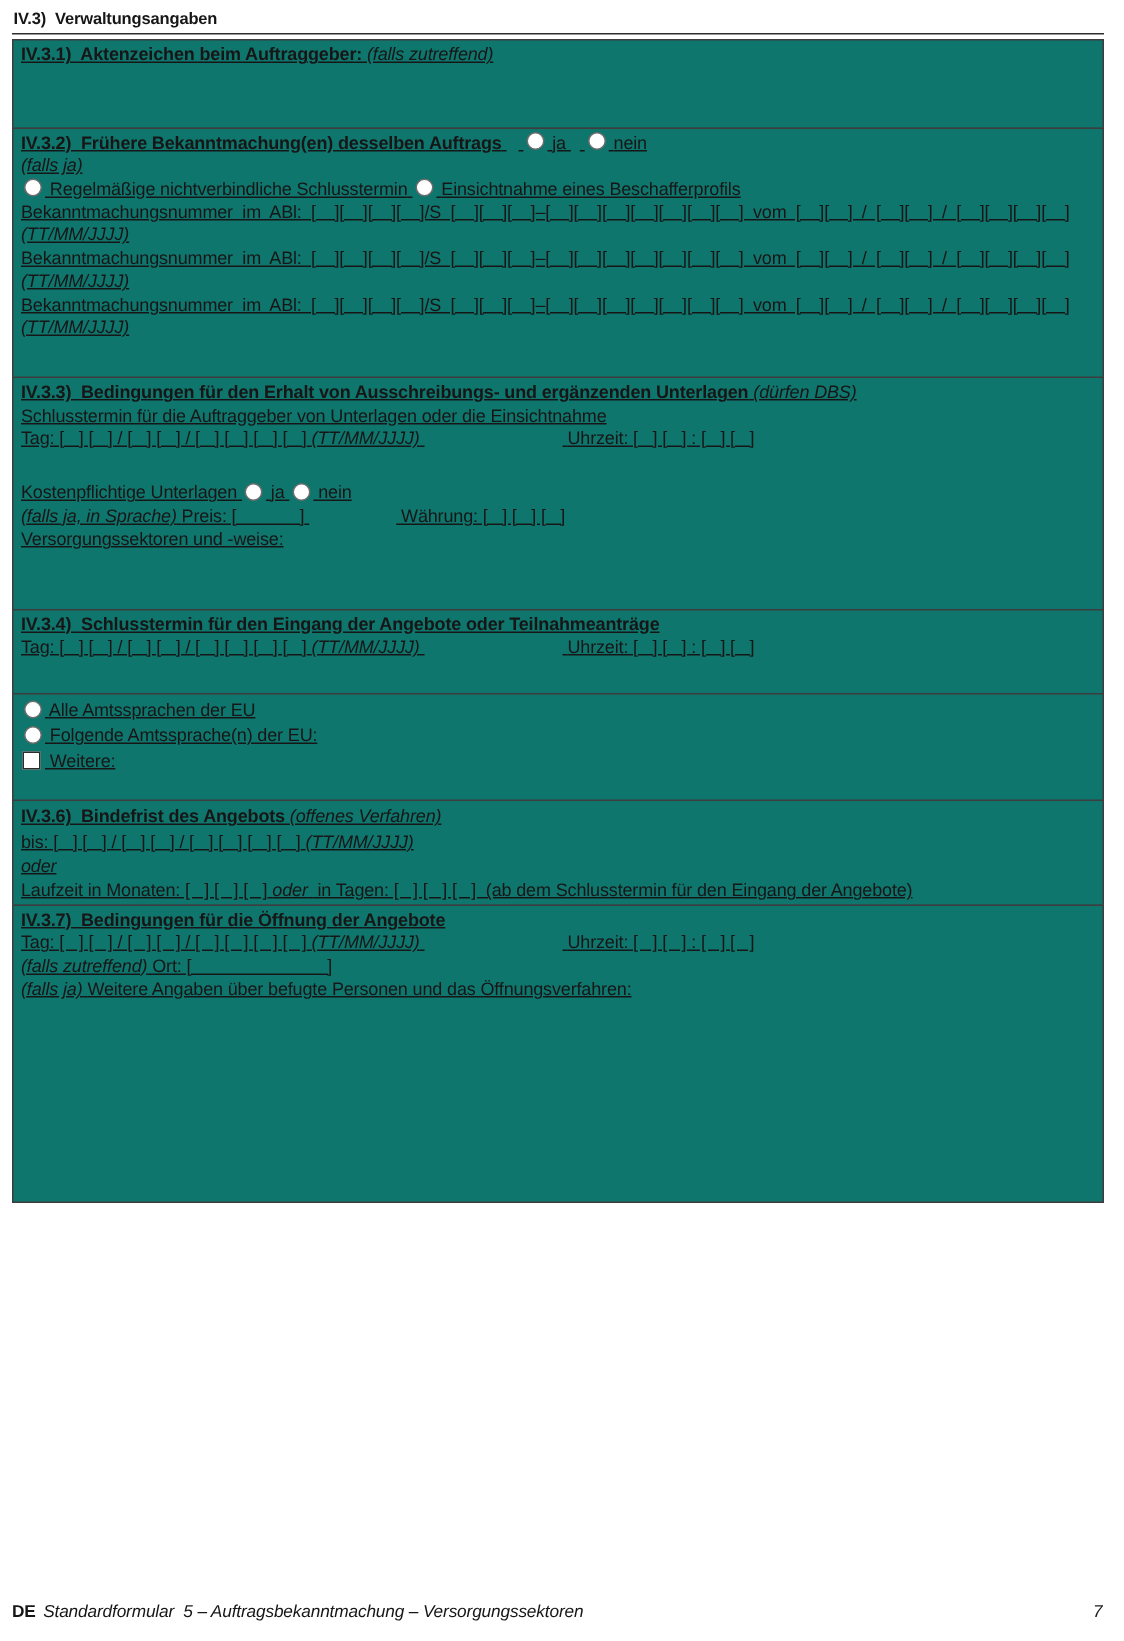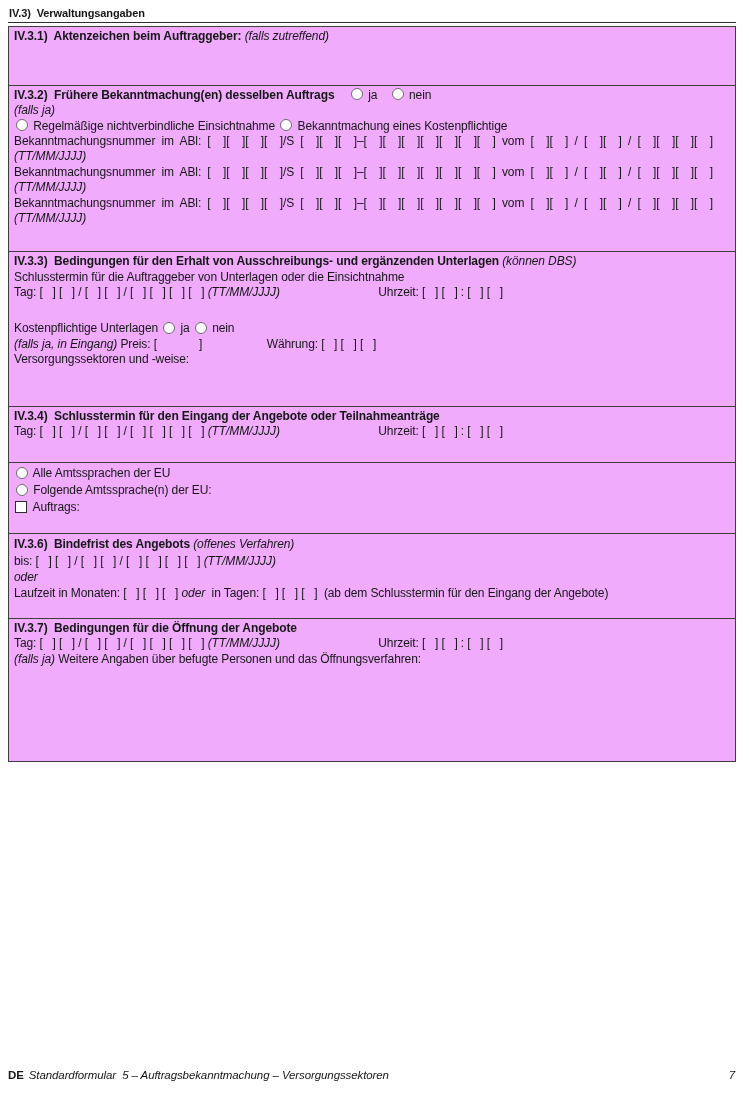--- a/index.html
+++ b/index.html
@@ -9,24 +9,24 @@
     font-size:12px;letter-spacing:-0.1px;overflow:hidden;
   }
   .hdr{
     margin:7px 13px 5px 8px;padding:0 0 3px 1px;
     border-bottom:1.7px solid #2f2f2f;
     font-weight:700;font-size:11px;
   }
   #secs{margin-left:8px;width:728px;}
   .sec{
     box-sizing:border-box;border:1.6px solid #3d3d3d;margin-top:-1.6px;
-    padding:2px 22px 0 5px;overflow:hidden;background:#f0abfc;
+    padding:2px 22px 0 5px;overflow:hidden;background:#0f766e;text-decoration:underline;
   }
   .s0{height:60px}.s1{height:168px}.s2{height:156px}.s3{height:58px}
-  .s4{height:73px}.s5{height:86px}.s6{height:144px}
+  .s4{height:73px}.s5{height:71px}.s6{height:199px}
   .line{line-height:15.4px;white-space:nowrap;}
   .s4 .line{line-height:17px}
   .s5 .line{line-height:16.3px}
   .line.just{white-space:normal;text-align:justify;text-align-last:justify;}
   .line.mt{margin-top:7px;}
   .line.spacer{height:21px;}
   .tx{white-space:inherit;}
   .tx.b{font-weight:700;}
   .tx.i{font-style:italic;}
   .radio{
@@ -51,55 +51,56 @@
 
 <div class="page">
   <div class="hdr">IV.3)&nbsp; Verwaltungsangaben</div>
   <div id="secs">
       <div class="sec s0">
         <div class="line"><span class="tx b">IV.3.1)&nbsp; Aktenzeichen beim Auftraggeber:</span> <span class="tx i">(falls zutreffend)</span> </div>
       </div>
       <div class="sec s1">
         <div class="line"><span class="tx b">IV.3.2)&nbsp; Frühere Bekanntmachung(en) desselben Auftrags</span> <span class="gap" style="width: 8px;"></span> <span class="radio"></span> <span class="tx r">ja</span> <span class="gap" style="width: 6px;"></span> <span class="radio"></span> <span class="tx r">nein</span> </div>
         <div class="line"><span class="tx i">(falls ja)</span> </div>
-        <div class="line"><span class="radio"></span> <span class="tx r">Regelmäßige nichtverbindliche Einsichtnahme</span> <span class="radio"></span> <span class="tx r">Bekanntmachung eines Kostenpflichtige</span> </div>
+        <div class="line"><span class="radio"></span> <span class="tx r">Regelmäßige nichtverbindliche Schlusstermin</span> <span class="radio"></span> <span class="tx r">Einsichtnahme eines Beschafferprofils</span> </div>
         <div class="line just"><span class="tx r">Bekanntmachungsnummer im ABl: [&nbsp;&nbsp;][&nbsp;&nbsp;][&nbsp;&nbsp;][&nbsp;&nbsp;]/S [&nbsp;&nbsp;][&nbsp;&nbsp;][&nbsp;&nbsp;]–[&nbsp;&nbsp;][&nbsp;&nbsp;][&nbsp;&nbsp;][&nbsp;&nbsp;][&nbsp;&nbsp;][&nbsp;&nbsp;][&nbsp;&nbsp;] vom [&nbsp;&nbsp;][&nbsp;&nbsp;] / [&nbsp;&nbsp;][&nbsp;&nbsp;] / [&nbsp;&nbsp;][&nbsp;&nbsp;][&nbsp;&nbsp;][&nbsp;&nbsp;]</span> </div>
         <div class="line"><span class="tx i">(TT/MM/JJJJ)</span> </div>
         <div class="line just"><span class="tx r">Bekanntmachungsnummer im ABl: [&nbsp;&nbsp;][&nbsp;&nbsp;][&nbsp;&nbsp;][&nbsp;&nbsp;]/S [&nbsp;&nbsp;][&nbsp;&nbsp;][&nbsp;&nbsp;]–[&nbsp;&nbsp;][&nbsp;&nbsp;][&nbsp;&nbsp;][&nbsp;&nbsp;][&nbsp;&nbsp;][&nbsp;&nbsp;][&nbsp;&nbsp;] vom [&nbsp;&nbsp;][&nbsp;&nbsp;] / [&nbsp;&nbsp;][&nbsp;&nbsp;] / [&nbsp;&nbsp;][&nbsp;&nbsp;][&nbsp;&nbsp;][&nbsp;&nbsp;]</span> </div>
         <div class="line"><span class="tx i">(TT/MM/JJJJ)</span> </div>
         <div class="line just"><span class="tx r">Bekanntmachungsnummer im ABl: [&nbsp;&nbsp;][&nbsp;&nbsp;][&nbsp;&nbsp;][&nbsp;&nbsp;]/S [&nbsp;&nbsp;][&nbsp;&nbsp;][&nbsp;&nbsp;]–[&nbsp;&nbsp;][&nbsp;&nbsp;][&nbsp;&nbsp;][&nbsp;&nbsp;][&nbsp;&nbsp;][&nbsp;&nbsp;][&nbsp;&nbsp;] vom [&nbsp;&nbsp;][&nbsp;&nbsp;] / [&nbsp;&nbsp;][&nbsp;&nbsp;] / [&nbsp;&nbsp;][&nbsp;&nbsp;][&nbsp;&nbsp;][&nbsp;&nbsp;]</span> </div>
         <div class="line"><span class="tx i">(TT/MM/JJJJ)</span> </div>
       </div>
       <div class="sec s2">
-        <div class="line"><span class="tx b">IV.3.3)&nbsp; Bedingungen für den Erhalt von Ausschreibungs- und ergänzenden Unterlagen</span> <span class="tx i">(können DBS)</span> </div>
+        <div class="line"><span class="tx b">IV.3.3)&nbsp; Bedingungen für den Erhalt von Ausschreibungs- und ergänzenden Unterlagen</span> <span class="tx i">(dürfen DBS)</span> </div>
         <div class="line"><span class="tx r">Schlusstermin für die Auftraggeber von Unterlagen oder die Einsichtnahme</span> </div>
         <div class="line"><span class="tx r">Tag: [&nbsp;&nbsp;&nbsp;] [&nbsp;&nbsp;&nbsp;] / [&nbsp;&nbsp;&nbsp;] [&nbsp;&nbsp;&nbsp;] / [&nbsp;&nbsp;&nbsp;] [&nbsp;&nbsp;&nbsp;] [&nbsp;&nbsp;&nbsp;] [&nbsp;&nbsp;&nbsp;]</span> <span class="tx i">(TT/MM/JJJJ)</span> <span class="gap" style="width: 92px;"></span> <span class="tx r">Uhrzeit: [&nbsp;&nbsp;&nbsp;] [&nbsp;&nbsp;&nbsp;] : [&nbsp;&nbsp;&nbsp;] [&nbsp;&nbsp;&nbsp;]</span> </div>
         <div class="line spacer"></div>
         <div class="line"><span class="tx r">Kostenpflichtige Unterlagen</span> <span class="radio"></span> <span class="tx r">ja</span> <span class="radio"></span> <span class="tx r">nein</span> </div>
-        <div class="line"><span class="tx i">(falls ja, in Eingang)</span> <span class="tx r">Preis: [&nbsp;&nbsp;&nbsp;&nbsp;&nbsp;&nbsp;&nbsp;&nbsp;&nbsp;&nbsp;&nbsp;&nbsp;&nbsp;]</span> <span class="gap" style="width: 58px;"></span> <span class="tx r">Währung: [&nbsp;&nbsp;&nbsp;] [&nbsp;&nbsp;&nbsp;] [&nbsp;&nbsp;&nbsp;]</span> </div>
+        <div class="line"><span class="tx i">(falls ja, in Sprache)</span> <span class="tx r">Preis: [&nbsp;&nbsp;&nbsp;&nbsp;&nbsp;&nbsp;&nbsp;&nbsp;&nbsp;&nbsp;&nbsp;&nbsp;&nbsp;]</span> <span class="gap" style="width: 58px;"></span> <span class="tx r">Währung: [&nbsp;&nbsp;&nbsp;] [&nbsp;&nbsp;&nbsp;] [&nbsp;&nbsp;&nbsp;]</span> </div>
         <div class="line"><span class="tx r">Versorgungssektoren und -weise:</span> </div>
       </div>
       <div class="sec s3">
         <div class="line"><span class="tx b">IV.3.4)&nbsp; Schlusstermin für den Eingang der Angebote oder Teilnahmeanträge</span> </div>
         <div class="line"><span class="tx r">Tag: [&nbsp;&nbsp;&nbsp;] [&nbsp;&nbsp;&nbsp;] / [&nbsp;&nbsp;&nbsp;] [&nbsp;&nbsp;&nbsp;] / [&nbsp;&nbsp;&nbsp;] [&nbsp;&nbsp;&nbsp;] [&nbsp;&nbsp;&nbsp;] [&nbsp;&nbsp;&nbsp;]</span> <span class="tx i">(TT/MM/JJJJ)</span> <span class="gap" style="width: 92px;"></span> <span class="tx r">Uhrzeit: [&nbsp;&nbsp;&nbsp;] [&nbsp;&nbsp;&nbsp;] : [&nbsp;&nbsp;&nbsp;] [&nbsp;&nbsp;&nbsp;]</span> </div>
       </div>
       <div class="sec s4">
         <div class="line"><span class="radio"></span> <span class="tx r">Alle Amtssprachen der EU</span> </div>
         <div class="line"><span class="radio"></span> <span class="tx r">Folgende Amtssprache(n) der EU:</span> </div>
-        <div class="line"><span class="checkbox"></span> <span class="tx r">Auftrags:</span> </div>
+        <div class="line"><span class="checkbox"></span> <span class="tx r">Weitere:</span> </div>
       </div>
       <div class="sec s5">
         <div class="line"><span class="tx b">IV.3.6)&nbsp; Bindefrist des Angebots</span> <span class="tx i">(offenes Verfahren)</span> </div>
         <div class="line"><span class="tx r">bis: [&nbsp;&nbsp;&nbsp;] [&nbsp;&nbsp;&nbsp;] / [&nbsp;&nbsp;&nbsp;] [&nbsp;&nbsp;&nbsp;] / [&nbsp;&nbsp;&nbsp;] [&nbsp;&nbsp;&nbsp;] [&nbsp;&nbsp;&nbsp;] [&nbsp;&nbsp;&nbsp;]</span> <span class="tx i">(TT/MM/JJJJ)</span> </div>
         <div class="line"><span class="tx i">oder</span> </div>
         <div class="line"><span class="tx r">Laufzeit in Monaten: [&nbsp;&nbsp;&nbsp;] [&nbsp;&nbsp;&nbsp;] [&nbsp;&nbsp;&nbsp;]</span> <span class="tx i">oder</span> <span class="tx r">&nbsp;in Tagen: [&nbsp;&nbsp;&nbsp;] [&nbsp;&nbsp;&nbsp;] [&nbsp;&nbsp;&nbsp;]&nbsp; (ab dem Schlusstermin für den Eingang der Angebote)</span> </div>
       </div>
       <div class="sec s6">
         <div class="line"><span class="tx b">IV.3.7)&nbsp; Bedingungen für die Öffnung der Angebote</span> </div>
         <div class="line"><span class="tx r">Tag: [&nbsp;&nbsp;&nbsp;] [&nbsp;&nbsp;&nbsp;] / [&nbsp;&nbsp;&nbsp;] [&nbsp;&nbsp;&nbsp;] / [&nbsp;&nbsp;&nbsp;] [&nbsp;&nbsp;&nbsp;] [&nbsp;&nbsp;&nbsp;] [&nbsp;&nbsp;&nbsp;]</span> <span class="tx i">(TT/MM/JJJJ)</span> <span class="gap" style="width: 92px;"></span> <span class="tx r">Uhrzeit: [&nbsp;&nbsp;&nbsp;] [&nbsp;&nbsp;&nbsp;] : [&nbsp;&nbsp;&nbsp;] [&nbsp;&nbsp;&nbsp;]</span> </div>
+        <div class="line"><span class="tx i">(falls zutreffend)</span> <span class="tx r">Ort: [&nbsp;&nbsp;&nbsp;&nbsp;&nbsp;&nbsp;&nbsp;&nbsp;&nbsp;&nbsp;&nbsp;&nbsp;&nbsp;&nbsp;&nbsp;&nbsp;&nbsp;&nbsp;&nbsp;&nbsp;&nbsp;&nbsp;&nbsp;&nbsp;&nbsp;&nbsp;&nbsp;&nbsp;]</span> </div>
         <div class="line"><span class="tx i">(falls ja)</span> <span class="tx r">Weitere Angaben über befugte Personen und das Öffnungsverfahren:</span> </div>
       </div>
     </div>
   <div class="ftr">
     <div>
       <span class="cc">DE</span><span class="it">Standardformular&nbsp;&nbsp;5 – Auftragsbekanntmachung – Versorgungssektoren</span>
     </div>
     <div class="it">7</div>
   </div>
 </div>

